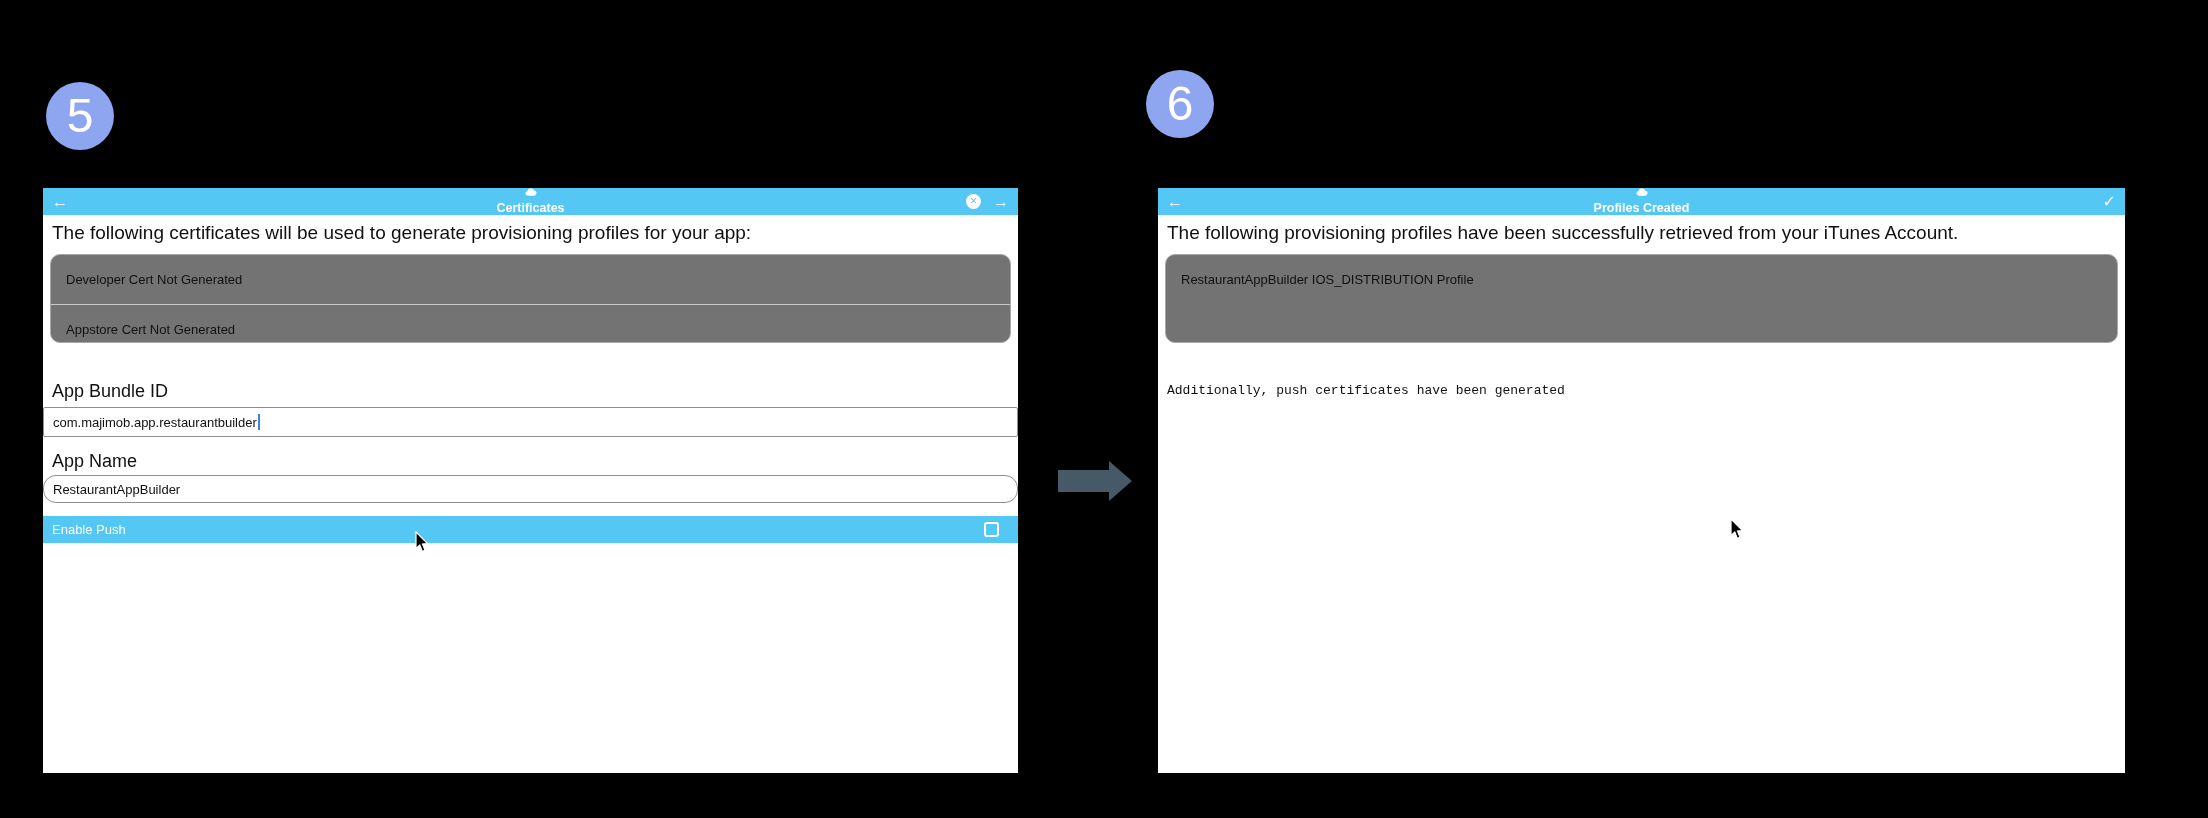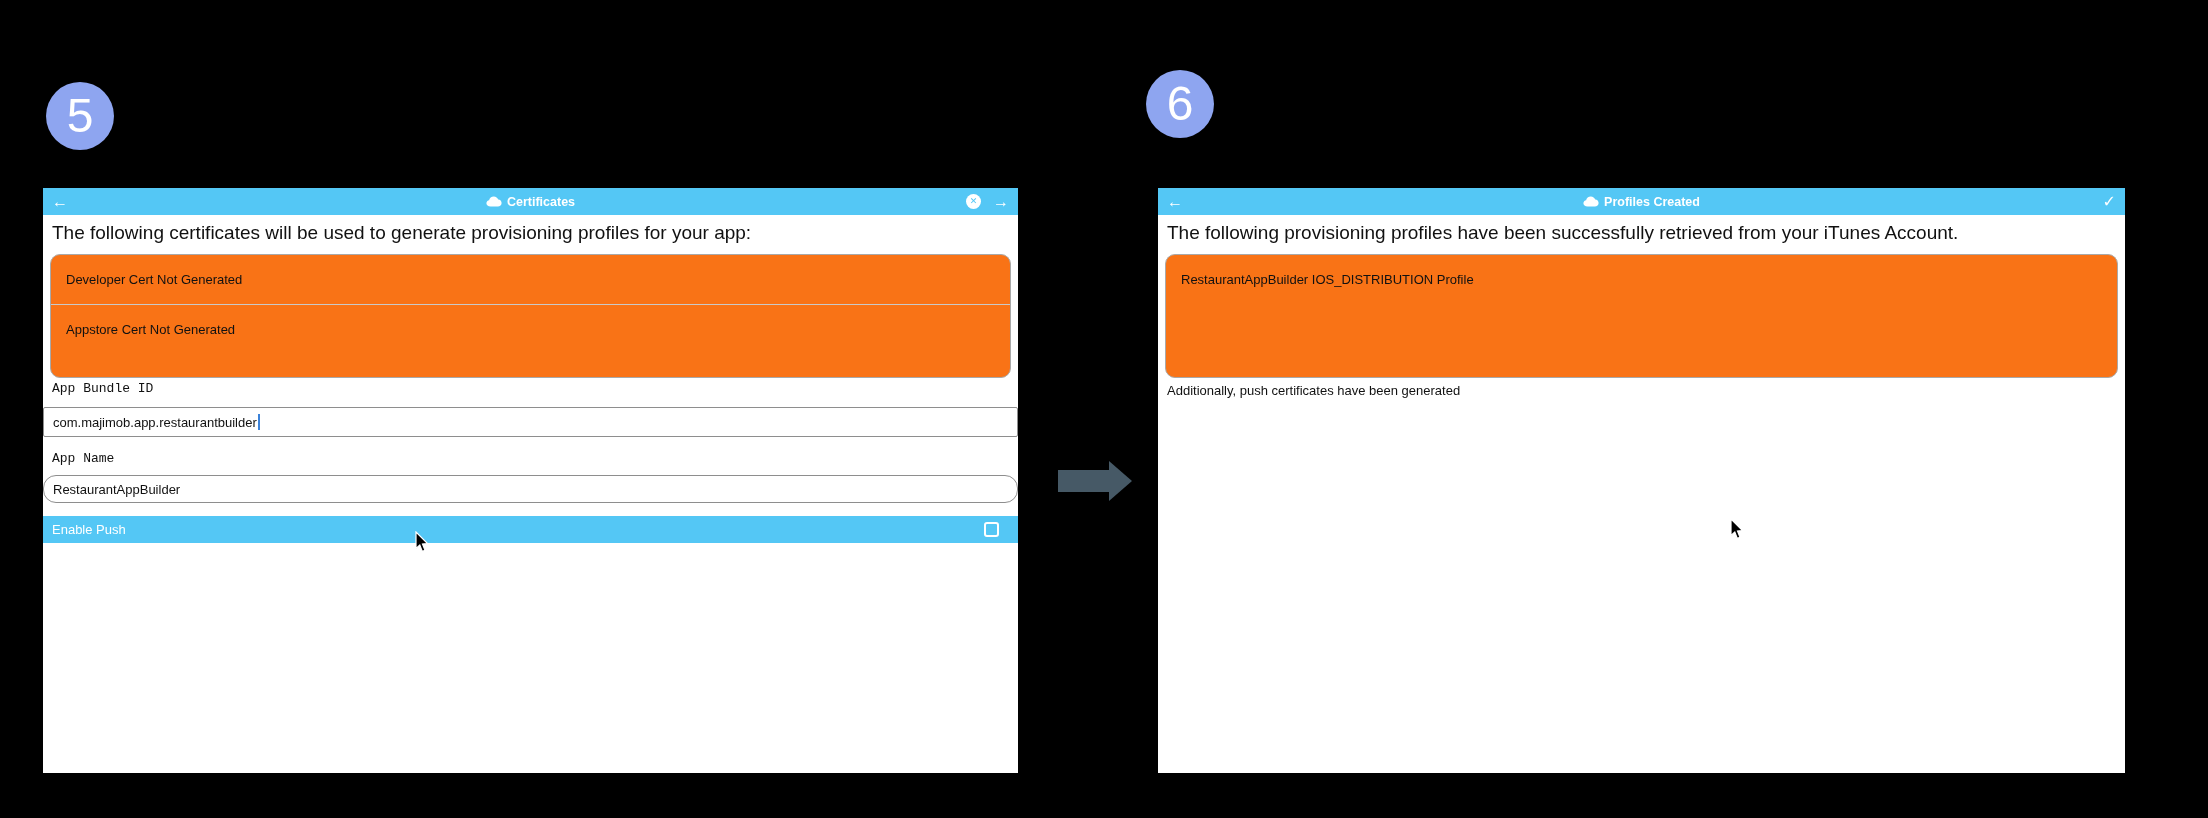--- a/index.html
+++ b/index.html
@@ -46,21 +46,21 @@
   }
   .hdr-left {
     position: absolute; left: 9px; top: 0; height: 27px;
     display: flex; align-items: center;
     font-size: 16px; color: #fff; cursor: default;
   }
   .hdr-center {
     position: absolute; left: 0; right: 0; top: 0; height: 27px;
     display: flex; align-items: center; justify-content: center;
     gap: 5px;
-    font-size: 12.5px; font-weight: bold;
+    font-size: 12.5px; font-weight: bold; flex-direction: column;
   }
   .hdr-right {
     position: absolute; right: 9px; top: 0; height: 27px;
     display: flex; align-items: center; gap: 12px;
   }
   .circle-x {
     width: 15px; height: 15px;
     background: #fff; color: #54C7F5;
     border-radius: 50%;
     display: flex; align-items: center; justify-content: center;
@@ -72,39 +72,38 @@
   .intro-text {
     position: absolute;
     left: 9px; right: 9px; top: 37px;
     font-size: 19px;
     line-height: 15px;
   }
 
   .list-box {
     position: absolute;
     left: 7px; right: 7px; top: 66px;
-    height: 124px;
+    height: 89px;
     border: 1px solid #a9a9a9;
     border-radius: 10px;
-    background: #f97316;
+    background: #737373;
     overflow: hidden;
   }
   .list-row {
     height: 49px;
     display: flex; align-items: center;
     padding-left: 15px;
     font-size: 13px;
   }
   .list-row + .list-row { border-top: 1px solid #c9c9c9; height: 50px; }
 
   .field-label {
     position: absolute;
     left: 9px;
-    font-size: 13px;
-    font-family: Liberation Mono, monospace;
+    font-size: 18px;
   }
   #bundle-label { top: 193px; }
   #name-label   { top: 263px; }
 
   .text-input {
     position: absolute;
     left: 0; right: 0;
     border: 1px solid #8e8e8e;
     border-radius: 2px;
     background: #fff;
@@ -136,20 +135,21 @@
     width: 15px; height: 15px;
     border: 2px solid #fff;
     border-radius: 3px;
     background: transparent;
   }
 
   .footer-note {
     position: absolute;
     left: 9px; right: 9px; top: 195px;
     font-size: 13px;
+    font-family: Liberation Mono, monospace;
   }
 
   
   #connector-arrow { position: absolute; left: 1058px; top: 461px; width: 74px; height: 40px; }
   #connector-arrow .shaft {
     position: absolute; left: 0; top: 9px;
     width: 51px; height: 22px;
     background: #465966;
   }
   #connector-arrow .head {

